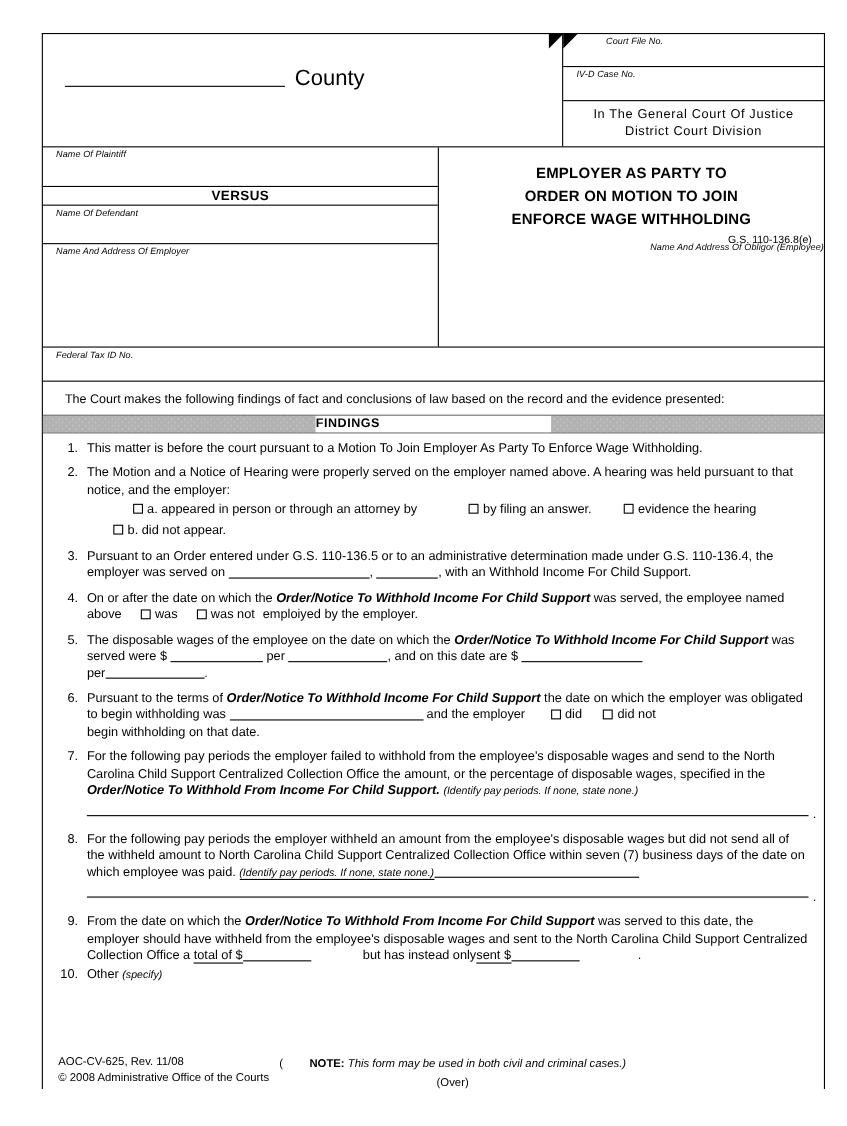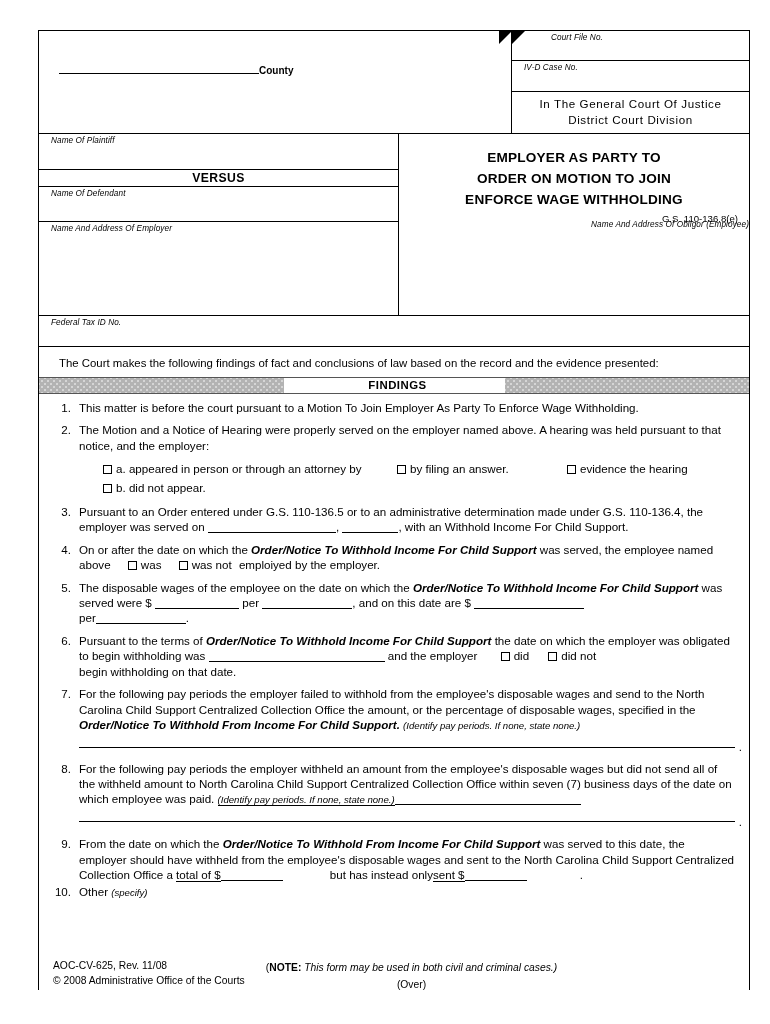--- a/index.html
+++ b/index.html
@@ -53,25 +53,25 @@
     display: flex;
     align-items: flex-end;
     padding-left: 4px;
   }
   .county-blank {
     width: 200px;
     border-bottom: 1.3px solid #000;
     height: 14px;
   }
   .county-label {
-    font-size: 10px;
+    font-size: 20px;
+    margin-left: 9px;
     line-height: 1;
     position: relative;
     top: 2px;
-    font-weight: bold;
   }
   .hdr-right {
     flex: 1;
     border-left: 1.5px solid #000;
     display: flex;
     flex-direction: column;
   }
   .cfn-box, .ivd-box {
     position: relative;
     border-bottom: 1.2px solid #000;
@@ -189,26 +189,25 @@
     background-color: #b3b3b3;
     background-image:
       radial-gradient(#d8d8d8 0.7px, transparent 0.8px),
       radial-gradient(#d8d8d8 0.7px, transparent 0.8px);
     background-size: 6px 6px, 6px 6px;
     background-position: 0 0, 3px 3px;
   }
   .fb-label {
     width: 214px;
     background: #fff;
-    text-align: center;
+    text-align: left;
     font-size: 11.4px;
     font-weight: bold;
     letter-spacing: 0.5px;
     line-height: 14px;
-    padding-left: 7px;
   }
 
   
   .items {
     padding: 6px 14px 0 14px;
     font-size: 11.6px;
     line-height: 1.33;
   }
   .item {
     display: flex;
@@ -229,23 +228,24 @@
   .cbx {
     display: inline-block;
     width: 9px;
     height: 9px;
     border: 1.1px solid #000;
     box-sizing: border-box;
     vertical-align: -1px;
     margin-right: 4px;
   }
   .sub-row {
-    margin-top: 8px;
+    margin-top: 2px;
     display: flex;
     padding-left: 24px;
+    text-align: center;
   }
   .sub-a { width: 294px; flex: 0 0 294px; }
   .sub-b { width: 170px; flex: 0 0 170px; }
   .sub-line { margin-top: 3px; padding-left: 24px; }
 
   .ul {
     display: inline-block;
     border-bottom: 1.1px solid #000;
     height: 12px;
     vertical-align: -2px;
@@ -271,21 +271,21 @@
     left: 0;
     bottom: 0;
     width: 100%;
     box-sizing: border-box;
   }
   .note-line {
     text-align: center;
     font-size: 10.3px;
     padding-left: 35px;
   }
-  .note-line .nb { font-weight: bold; font-style: normal; }
+  .note-line .nb { font-weight: bold; font-style: normal; padding-left: 24px; }
   .over-line {
     text-align: center;
     font-size: 10.3px;
     padding-left: 35px;
     margin-top: 6px;
   }
   .footer-left {
     position: absolute;
     left: 14px;
     bottom: 1px;

